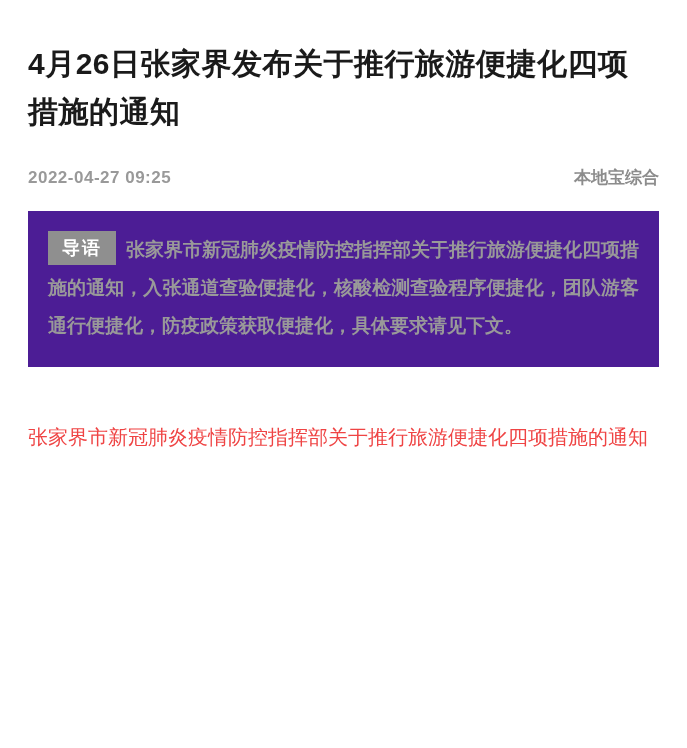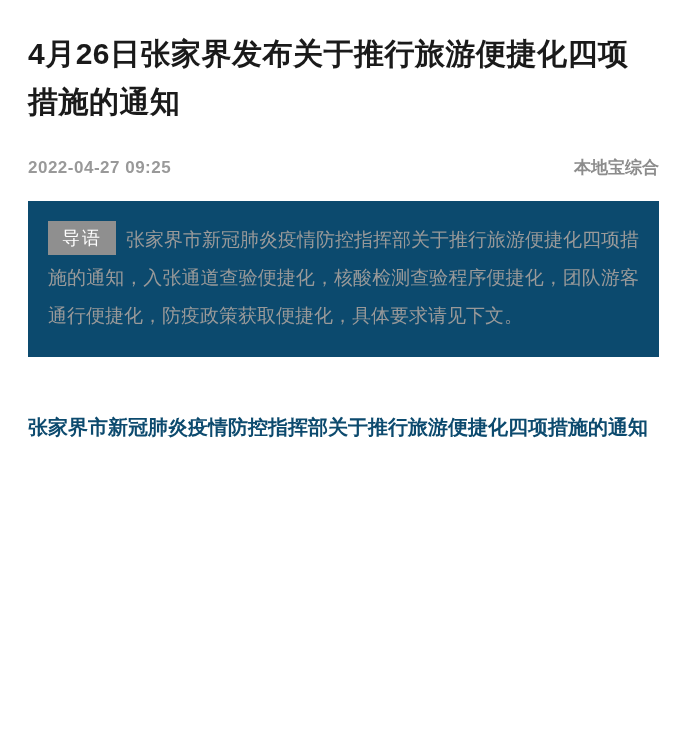--- a/index.html
+++ b/index.html
@@ -11,21 +11,21 @@
     width: 687px;
     height: 748px;
     font-family: "Liberation Sans", sans-serif;
     color: #222222;
     overflow: hidden;
   }
   .page {
     width: 687px;
     height: 748px;
     box-sizing: border-box;
-    padding: 2px 28px;
+    padding: 12px 28px;
     background: #ffffff;
   }
   .article-title {
     margin: 0;
     padding-top: 28px;
     font-size: 30px;
     line-height: 48px;
     font-weight: bold;
     color: #1a1a1a;
     letter-spacing: 0.5px;
@@ -40,23 +40,24 @@
     font-weight: bold;
   }
   .meta-date {
     letter-spacing: 0.5px;
   }
   .meta-source {
     color: #8c8c8c;
   }
   .summary-box {
     margin-top: 22px;
-    background: #0c4a6e;
+    background: #4c1d95;
     padding: 20px 20px 22px 20px;
     box-sizing: border-box;
+    font-weight: bold;
   }
   .summary-text {
     font-size: 19px;
     line-height: 38px;
     color: #999999;
     text-align: justify;
   }
   .summary-tag {
     display: inline-block;
     background: #8f8f8f;
@@ -65,22 +66,22 @@
     line-height: 30px;
     padding: 2px 14px;
     margin-right: 10px;
     vertical-align: 2px;
     letter-spacing: 2px;
   }
   .body-heading {
     margin-top: 48px;
     font-size: 20px;
     line-height: 44px;
-    font-weight: bold;
-    color: #0c4a6e;
+    font-weight: normal;
+    color: #ef4444;
     text-align: justify;
   }
   .body-paragraph {
     margin-top: 30px;
     font-size: 20px;
     line-height: 44px;
     color: #1a1a1a;
     text-align: justify;
     text-indent: 40px;
   }

